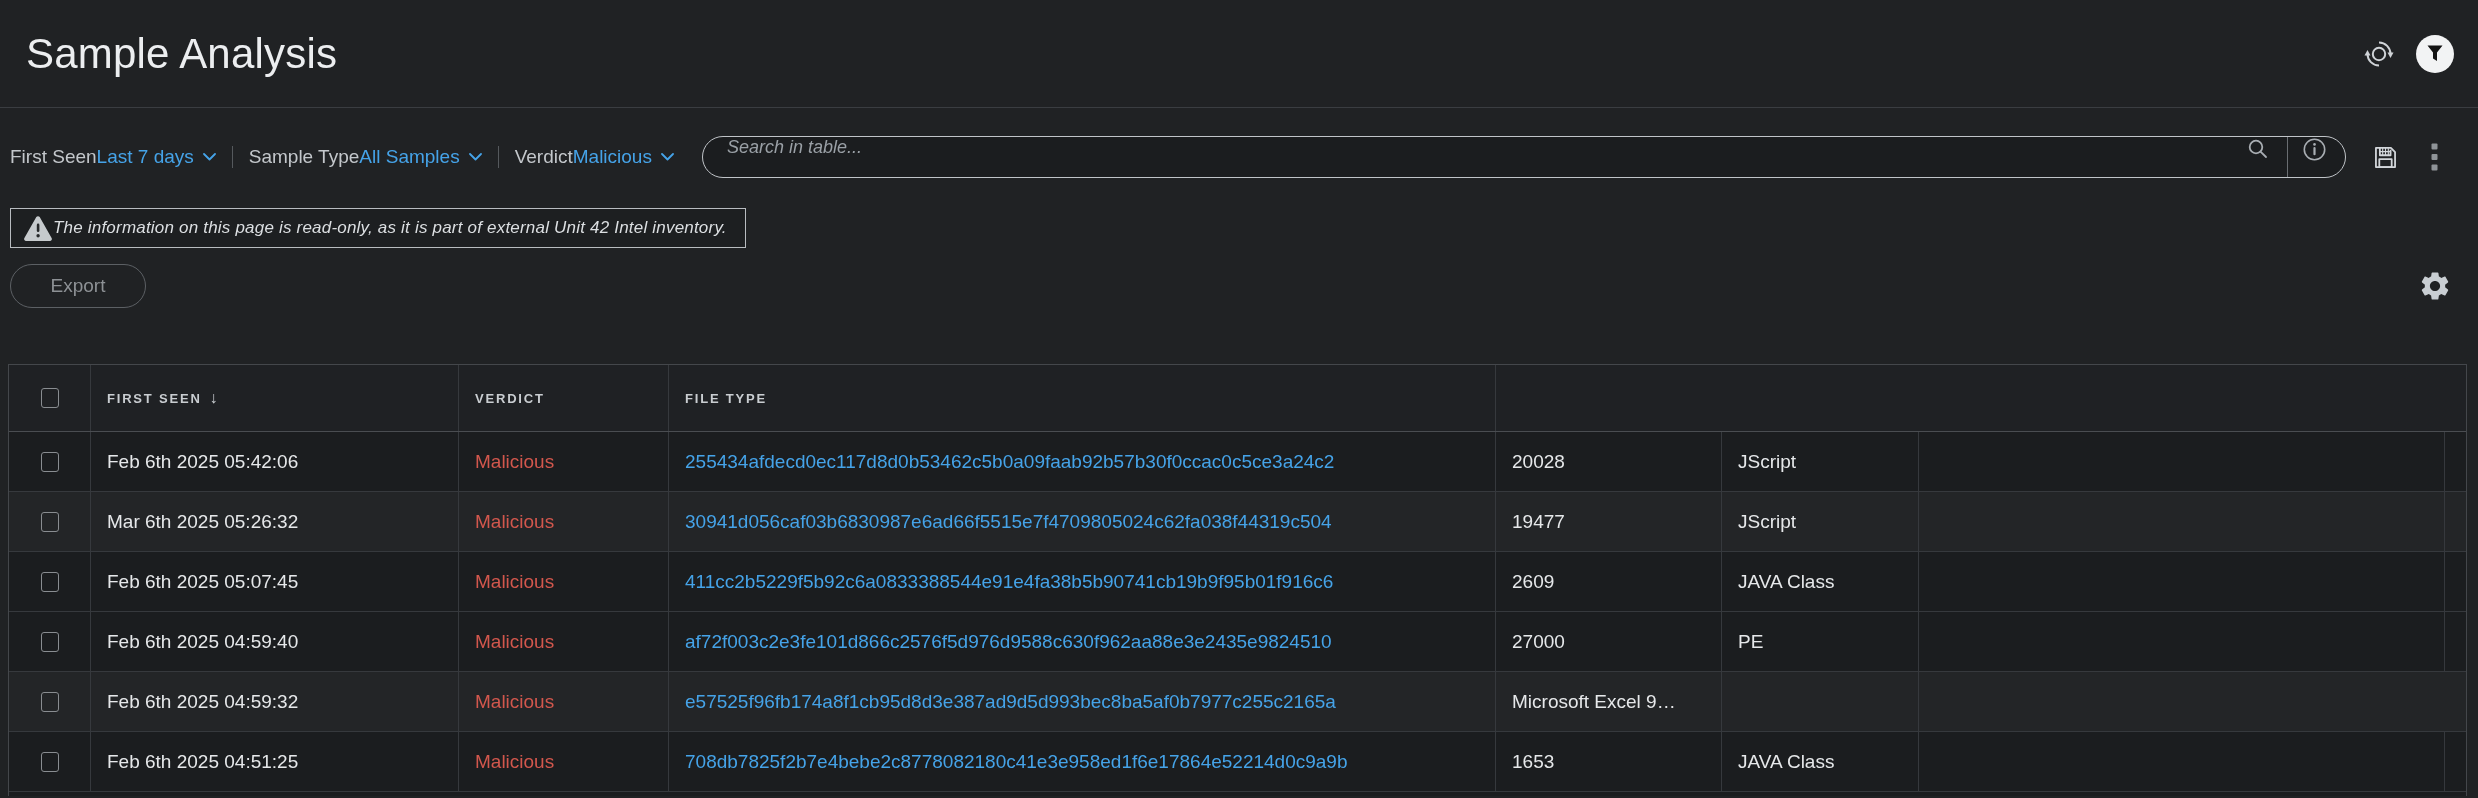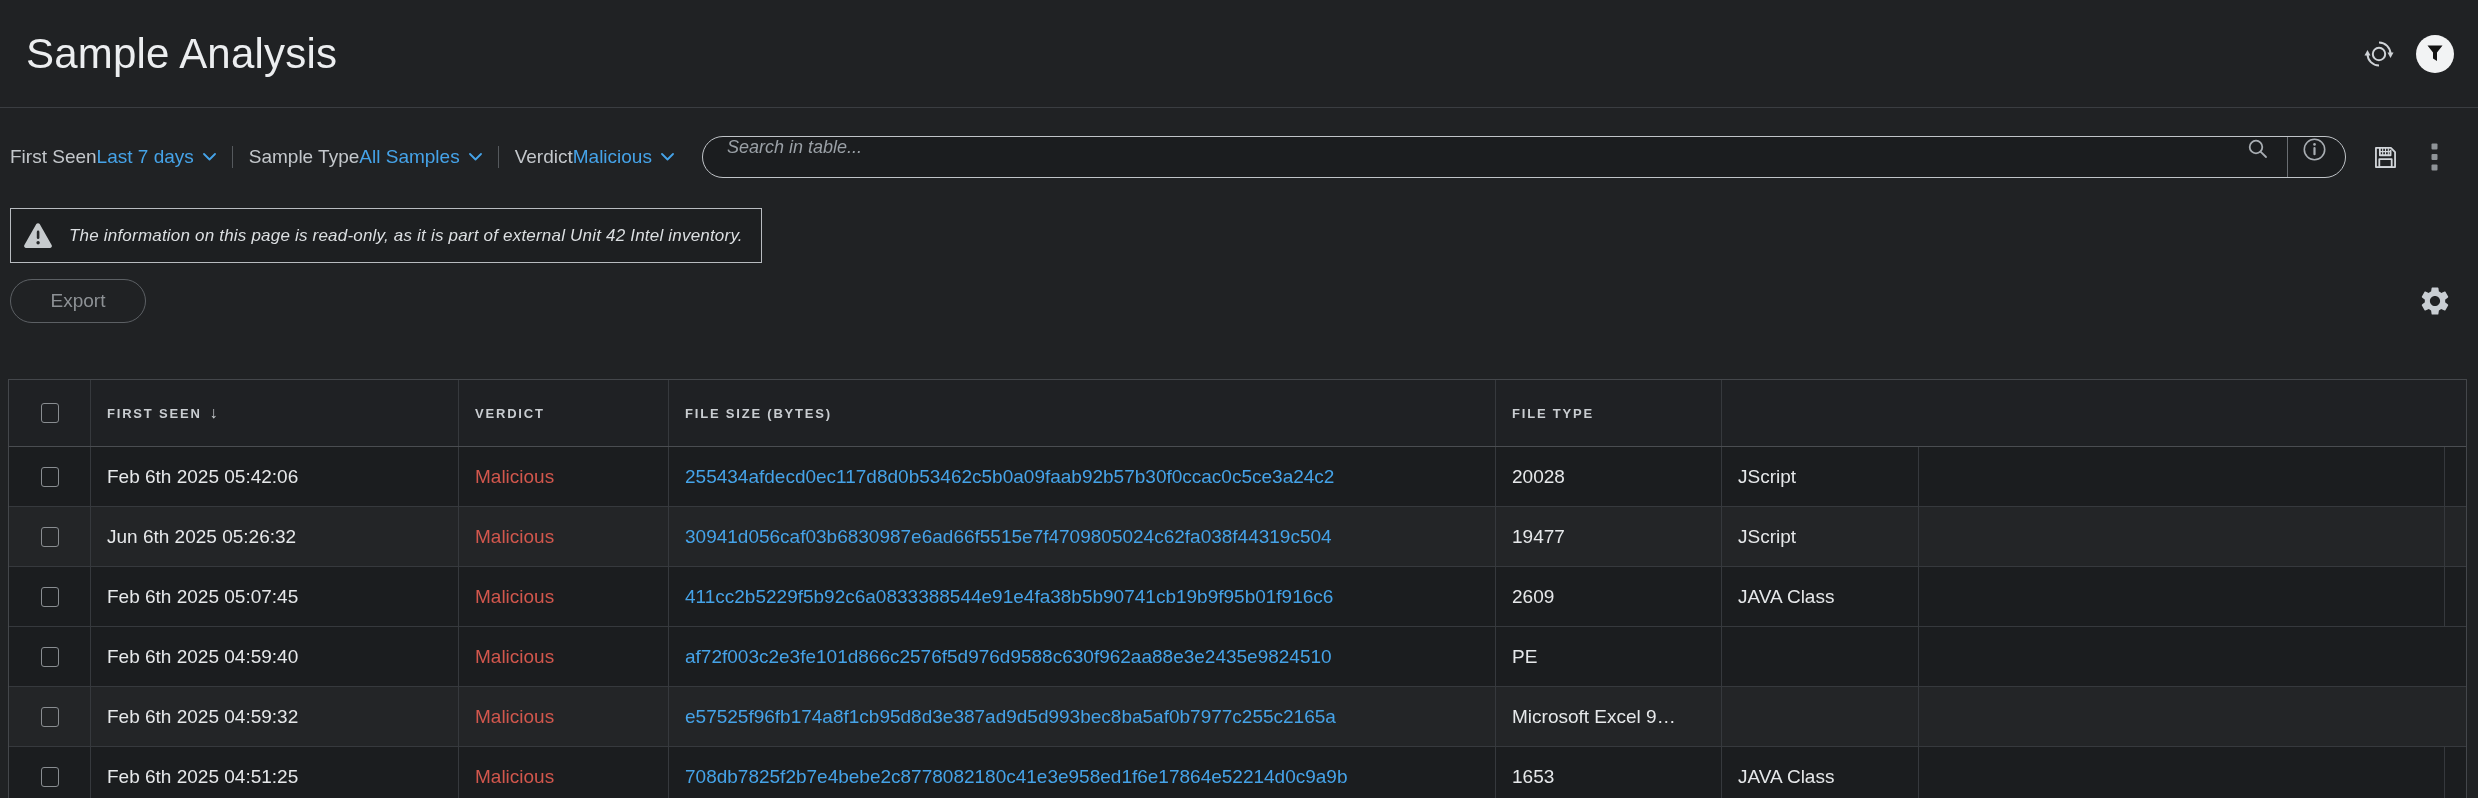--- a/index.html
+++ b/index.html
@@ -31,21 +31,21 @@
   .search input{flex:1; background:transparent; border:none; outline:none; color:var(--text); font-size:18px; padding:0 16px 0 24px; font-family:"Liberation Sans", sans-serif;}
   .search input::placeholder{color:#9aa0a6; font-style:italic;}
   .search .vdiv{width:1px; align-self:stretch; background:#6a6e72; margin:0 14px;}
   .search .inner-icon{display:flex; align-items:center; padding-right:4px; cursor:pointer;}
   .search .info-pad{padding-right:18px;}
   .after-search{display:flex; align-items:center;}
   .save-btn{margin-left:26px; cursor:pointer; display:flex;}
   .kebab-btn{margin-left:32px; cursor:pointer; display:flex;}
 
   
-  .notice{margin:26px 0 0 10px; display:inline-flex; align-items:center; gap:16px; height:55px; border:1px solid #b8bcc0; padding:0 18px 0 12px; background:#1d1f21;}
+  .notice{margin:26px 0 0 10px; display:inline-flex; align-items:center; gap:0; height:40px; border:1px solid #b8bcc0; padding:0 18px 0 12px; background:#1d1f21;}
   .notice .ntext{font-size:17px; font-style:italic; color:#dcdfe2; letter-spacing:.2px;}
 
   
   .actionrow{margin-top:16px; height:44px; display:flex; align-items:center; justify-content:space-between; padding:0 26px 0 10px;gap:20px;}
   .export{width:136px; height:44px; border:1px solid #5c6064; border-radius:22px; background:transparent; color:#8d9195; font-size:19px; font-family:"Liberation Sans", sans-serif; cursor:default;}
   .gear{cursor:pointer; display:flex;}
 
   
   .table{margin:56px 11px 0 8px; border:1px solid var(--outer); border-bottom:none;}
   .grid{display:grid; grid-template-columns:82px 368px 210px 827px 226px 197px 526px 1fr;}
@@ -183,42 +183,41 @@
 <div class="table">
   <div class="grid thead">
     <div class="th cb">
       <span class="checkbox"></span>
     </div>
     <div class="th">
       <span>FIRST SEEN</span>
       <span class="sort">↓</span>
     </div>
     <div class="th">VERDICT</div>
-    <div class="th">FILE SIZE (BYTES)</div>
     <div class="th">FILE TYPE</div>
     <div class="th"></div>
   </div>
   <div>
       <div class="grid tr">
     <div class="td cb">
       <span class="checkbox"></span>
     </div>
     <div class="td">Feb 6th 2025 05:42:06</div>
     <div class="td verdict">Malicious</div>
     <div class="td sha">255434afdecd0ec117d8d0b53462c5b0a09faab92b57b30f0ccac0c5ce3a24c2</div>
     <div class="td">20028</div>
     <div class="td">JScript</div>
     <div class="td"></div>
     <div class="td"></div>
   </div>
       <div class="grid tr alt">
     <div class="td cb">
       <span class="checkbox"></span>
     </div>
-    <div class="td">Jun 6th 2025 05:26:32</div>
+    <div class="td">Mar 6th 2025 05:26:32</div>
     <div class="td verdict">Malicious</div>
     <div class="td sha">30941d056caf03b6830987e6ad66f5515e7f4709805024c62fa038f44319c504</div>
     <div class="td">19477</div>
     <div class="td">JScript</div>
     <div class="td"></div>
     <div class="td"></div>
   </div>
       <div class="grid tr">
     <div class="td cb">
       <span class="checkbox"></span>
@@ -231,20 +230,21 @@
     <div class="td"></div>
     <div class="td"></div>
   </div>
       <div class="grid tr">
     <div class="td cb">
       <span class="checkbox"></span>
     </div>
     <div class="td">Feb 6th 2025 04:59:40</div>
     <div class="td verdict">Malicious</div>
     <div class="td sha">af72f003c2e3fe101d866c2576f5d976d9588c630f962aa88e3e2435e9824510</div>
+    <div class="td">27000</div>
     <div class="td">PE</div>
     <div class="td"></div>
     <div class="td"></div>
   </div>
       <div class="grid tr alt">
     <div class="td cb">
       <span class="checkbox"></span>
     </div>
     <div class="td">Feb 6th 2025 04:59:32</div>
     <div class="td verdict">Malicious</div>

